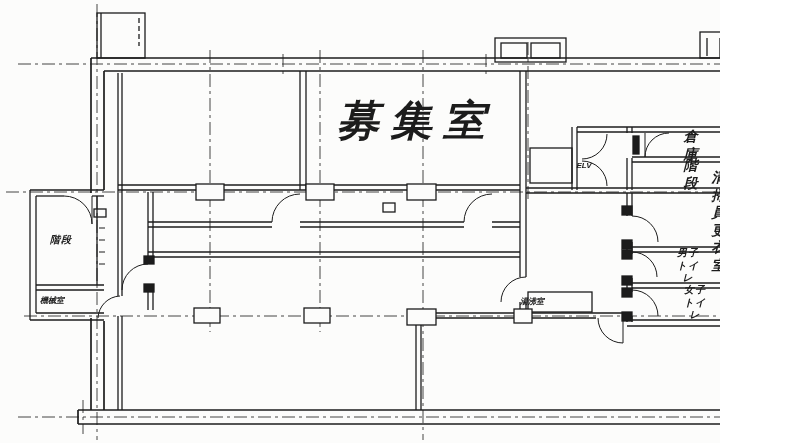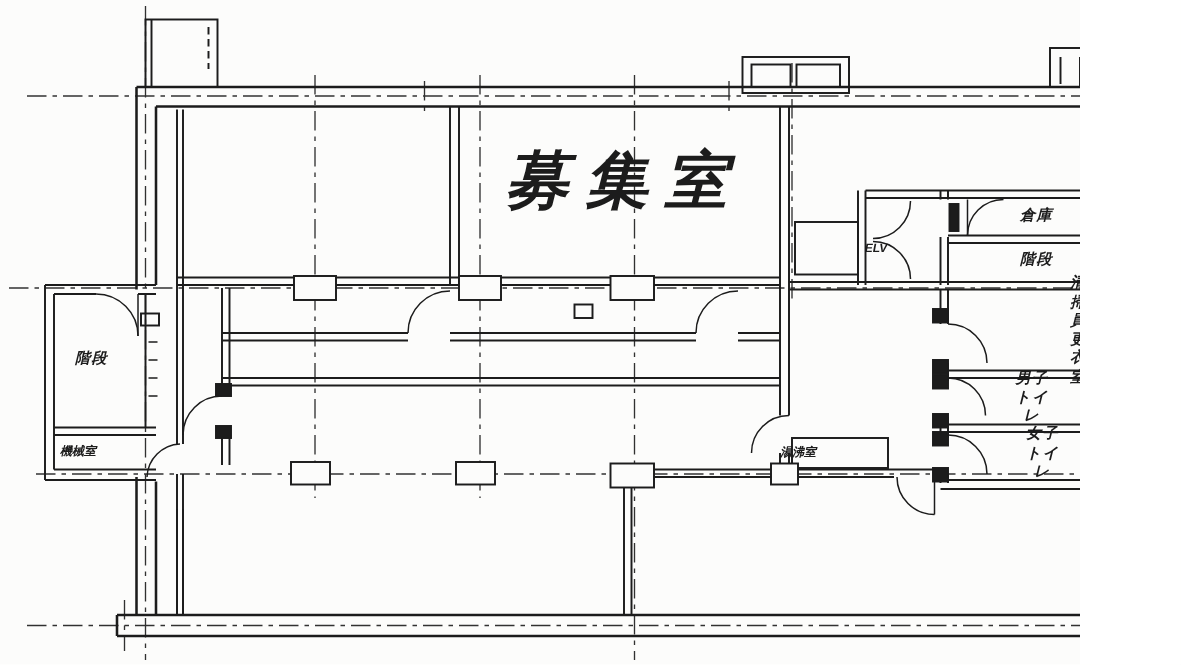--- a/index.html
+++ b/index.html
@@ -17,21 +17,21 @@
     position:absolute;
     transform:translate(-50%,-50%);
     white-space:pre-line;
     text-align:center;
     color:var(--ink,#1c1c1c);
     font-weight:bold;
     line-height:1.25;
     letter-spacing:1px;
   }
   .lbl-main{font-size:42px;letter-spacing:11px;font-weight:700;padding-left:11px;}
-  .lbl-s{font-size:10px;}
+  .lbl-s{font-size:14px;}
   .lbl-xs{font-size:8px;letter-spacing:0;}
   .lbl-m{font-size:10px;}
 </style>
 </head>
 <body>
 
 <div class="stage">
 
   <svg width="787" height="443" viewBox="0 0 787 443" fill="none" stroke="#1c1c1c" stroke-width="1.3" stroke-linecap="butt">
 

